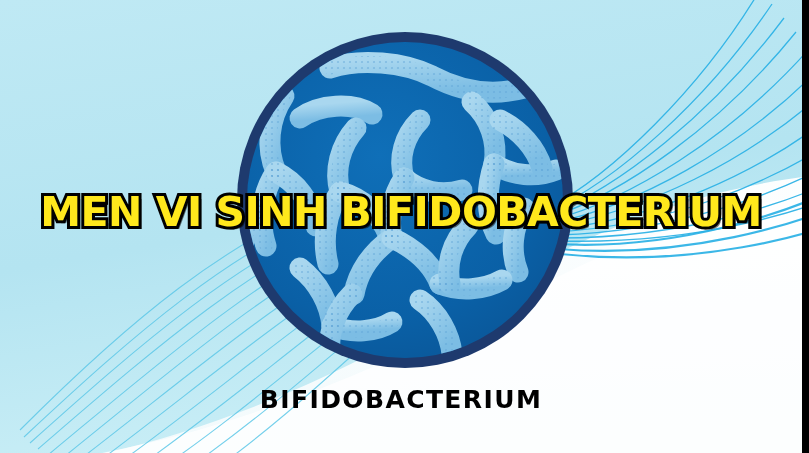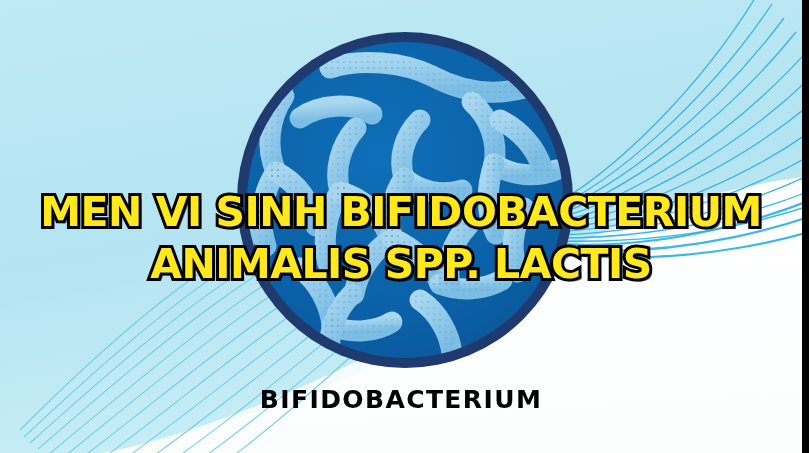--- a/index.html
+++ b/index.html
@@ -208,20 +208,19 @@
             <path d="M 352 294 C 336 310 328 332 330 352"></path>
             <path d="M 468 226 C 452 242 446 264 450 284"></path>
           </g>
         </g>
       </g>
     </g>
   </svg>
 
   <div class="title-block">
     <span class="title-line">MEN VI SINH BIFIDOBACTERIUM</span>
-    <span class="title-line second">ANIMALIS SPP. LACTIS</span>
   </div>
 
   <div class="subtitle">BIFIDOBACTERIUM</div>
 
   <div class="right-bar"></div>
 
 </div>
 
 </body></html>

